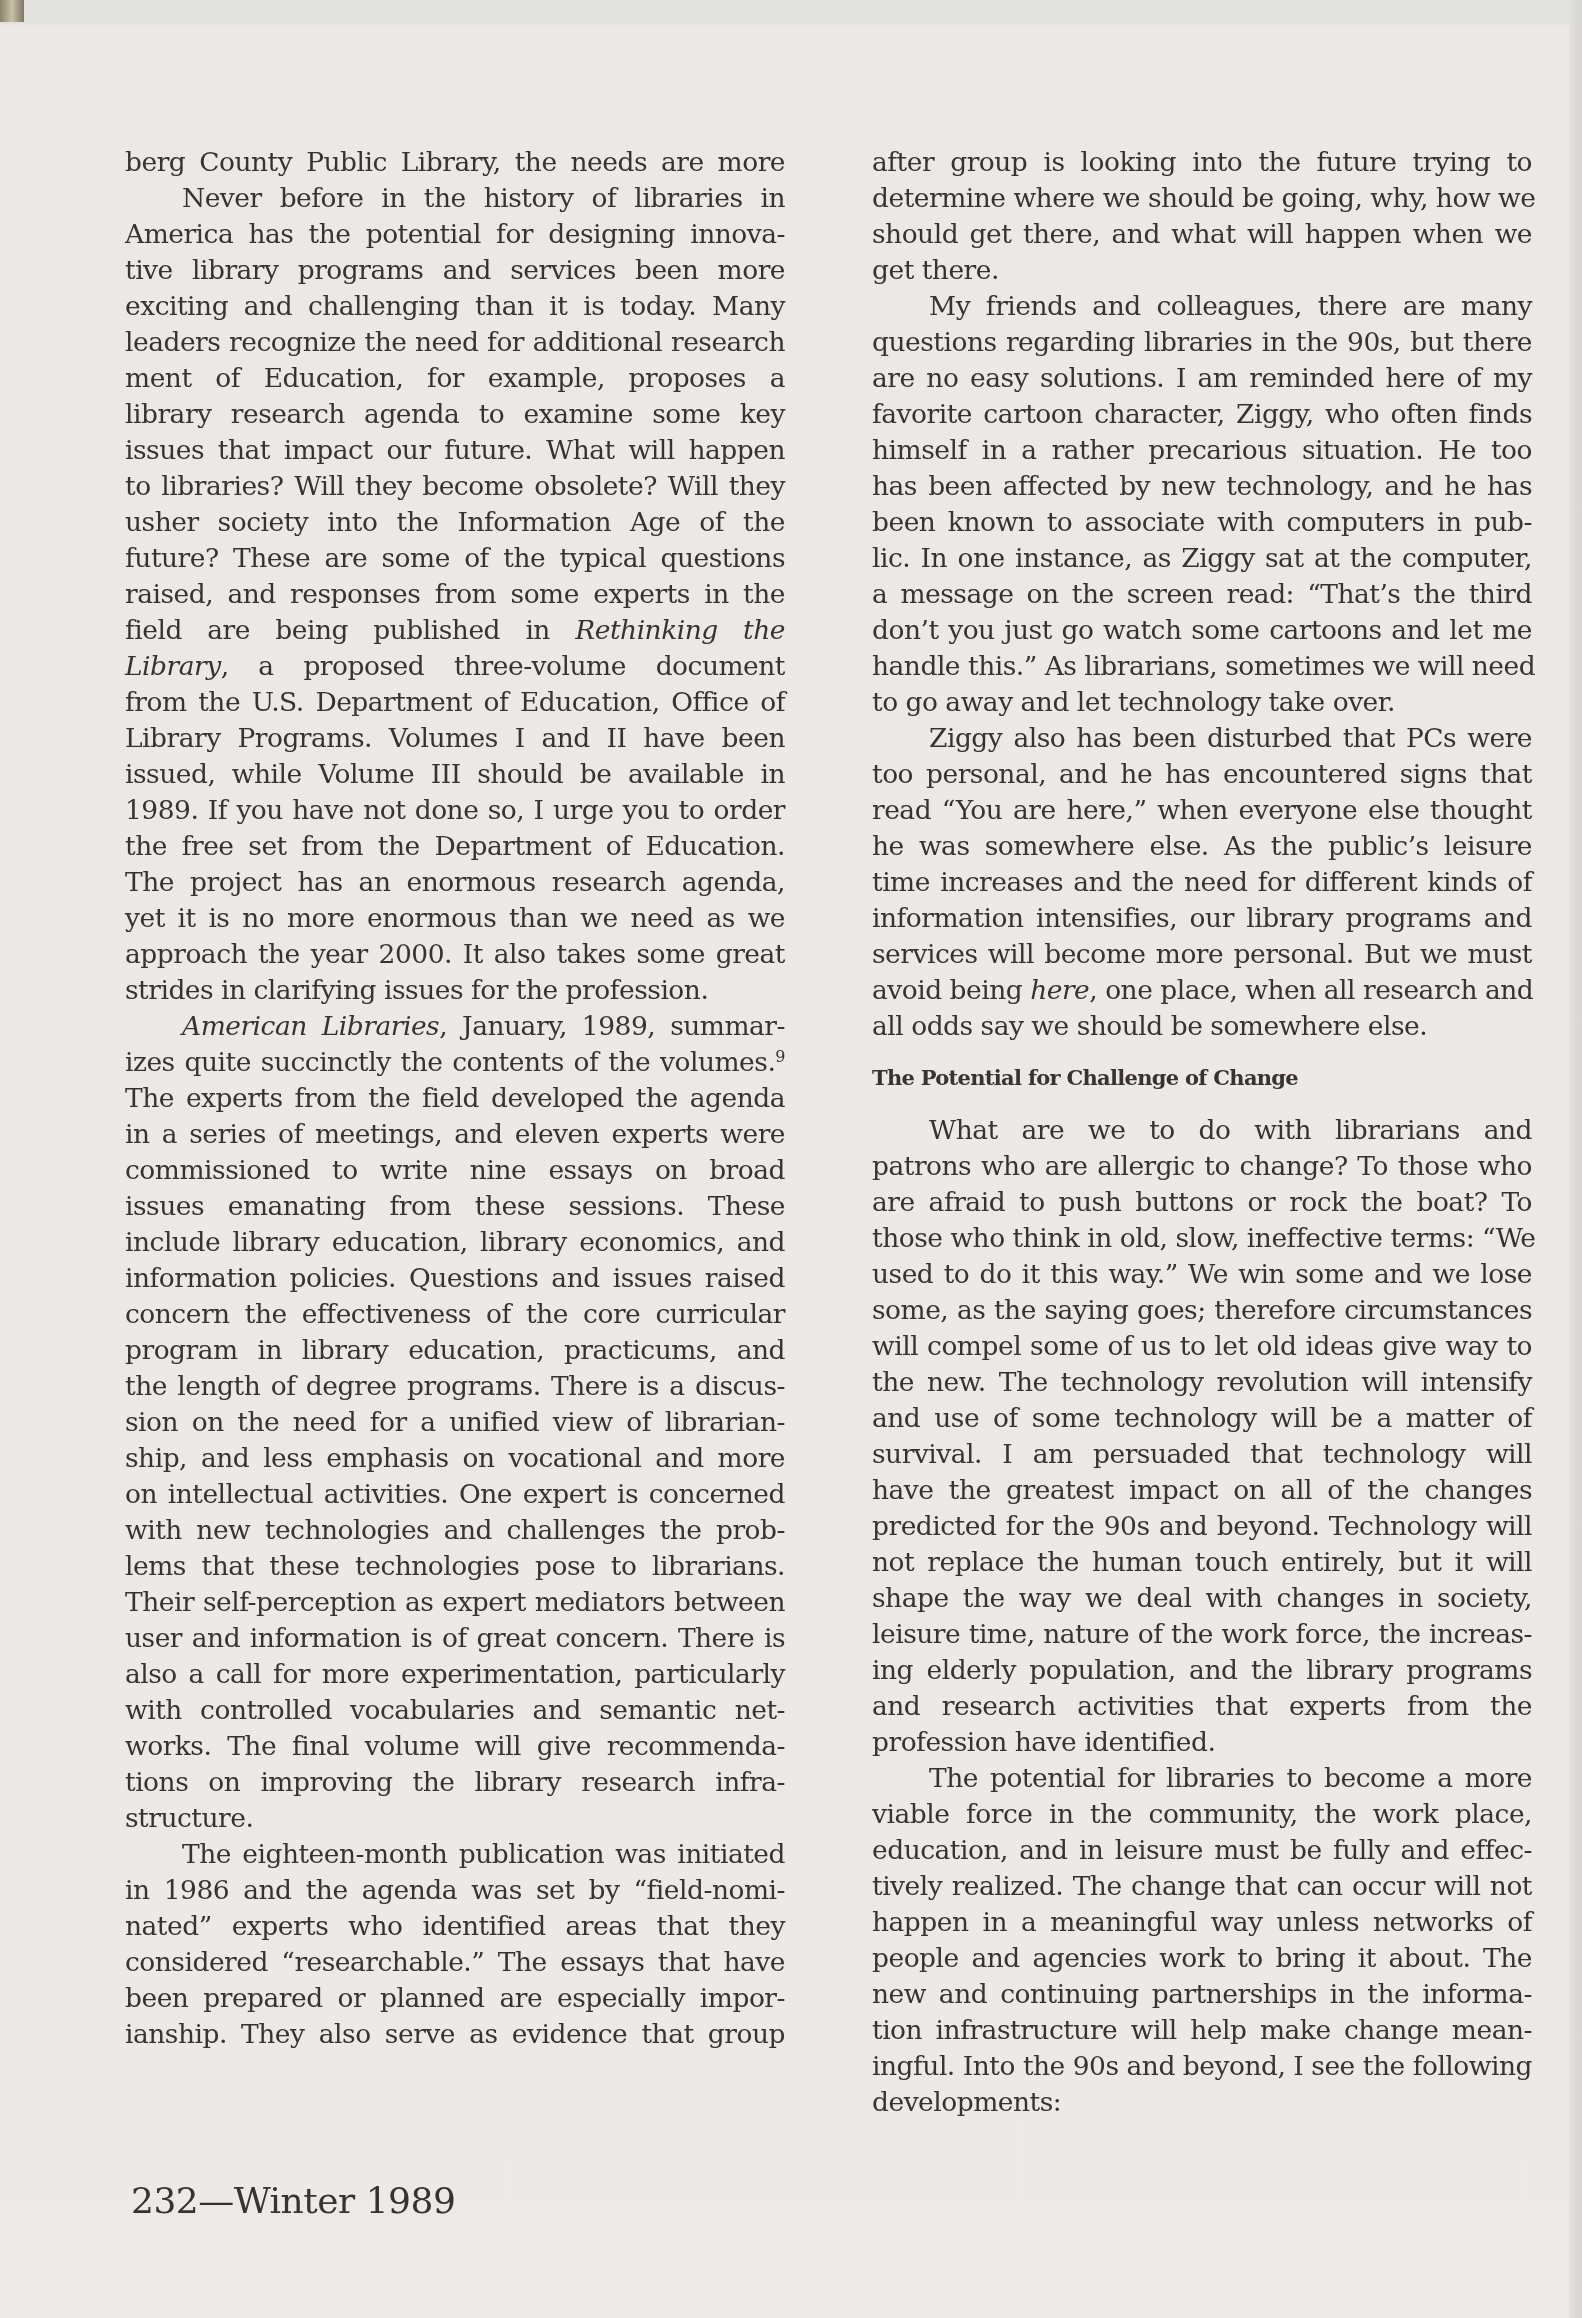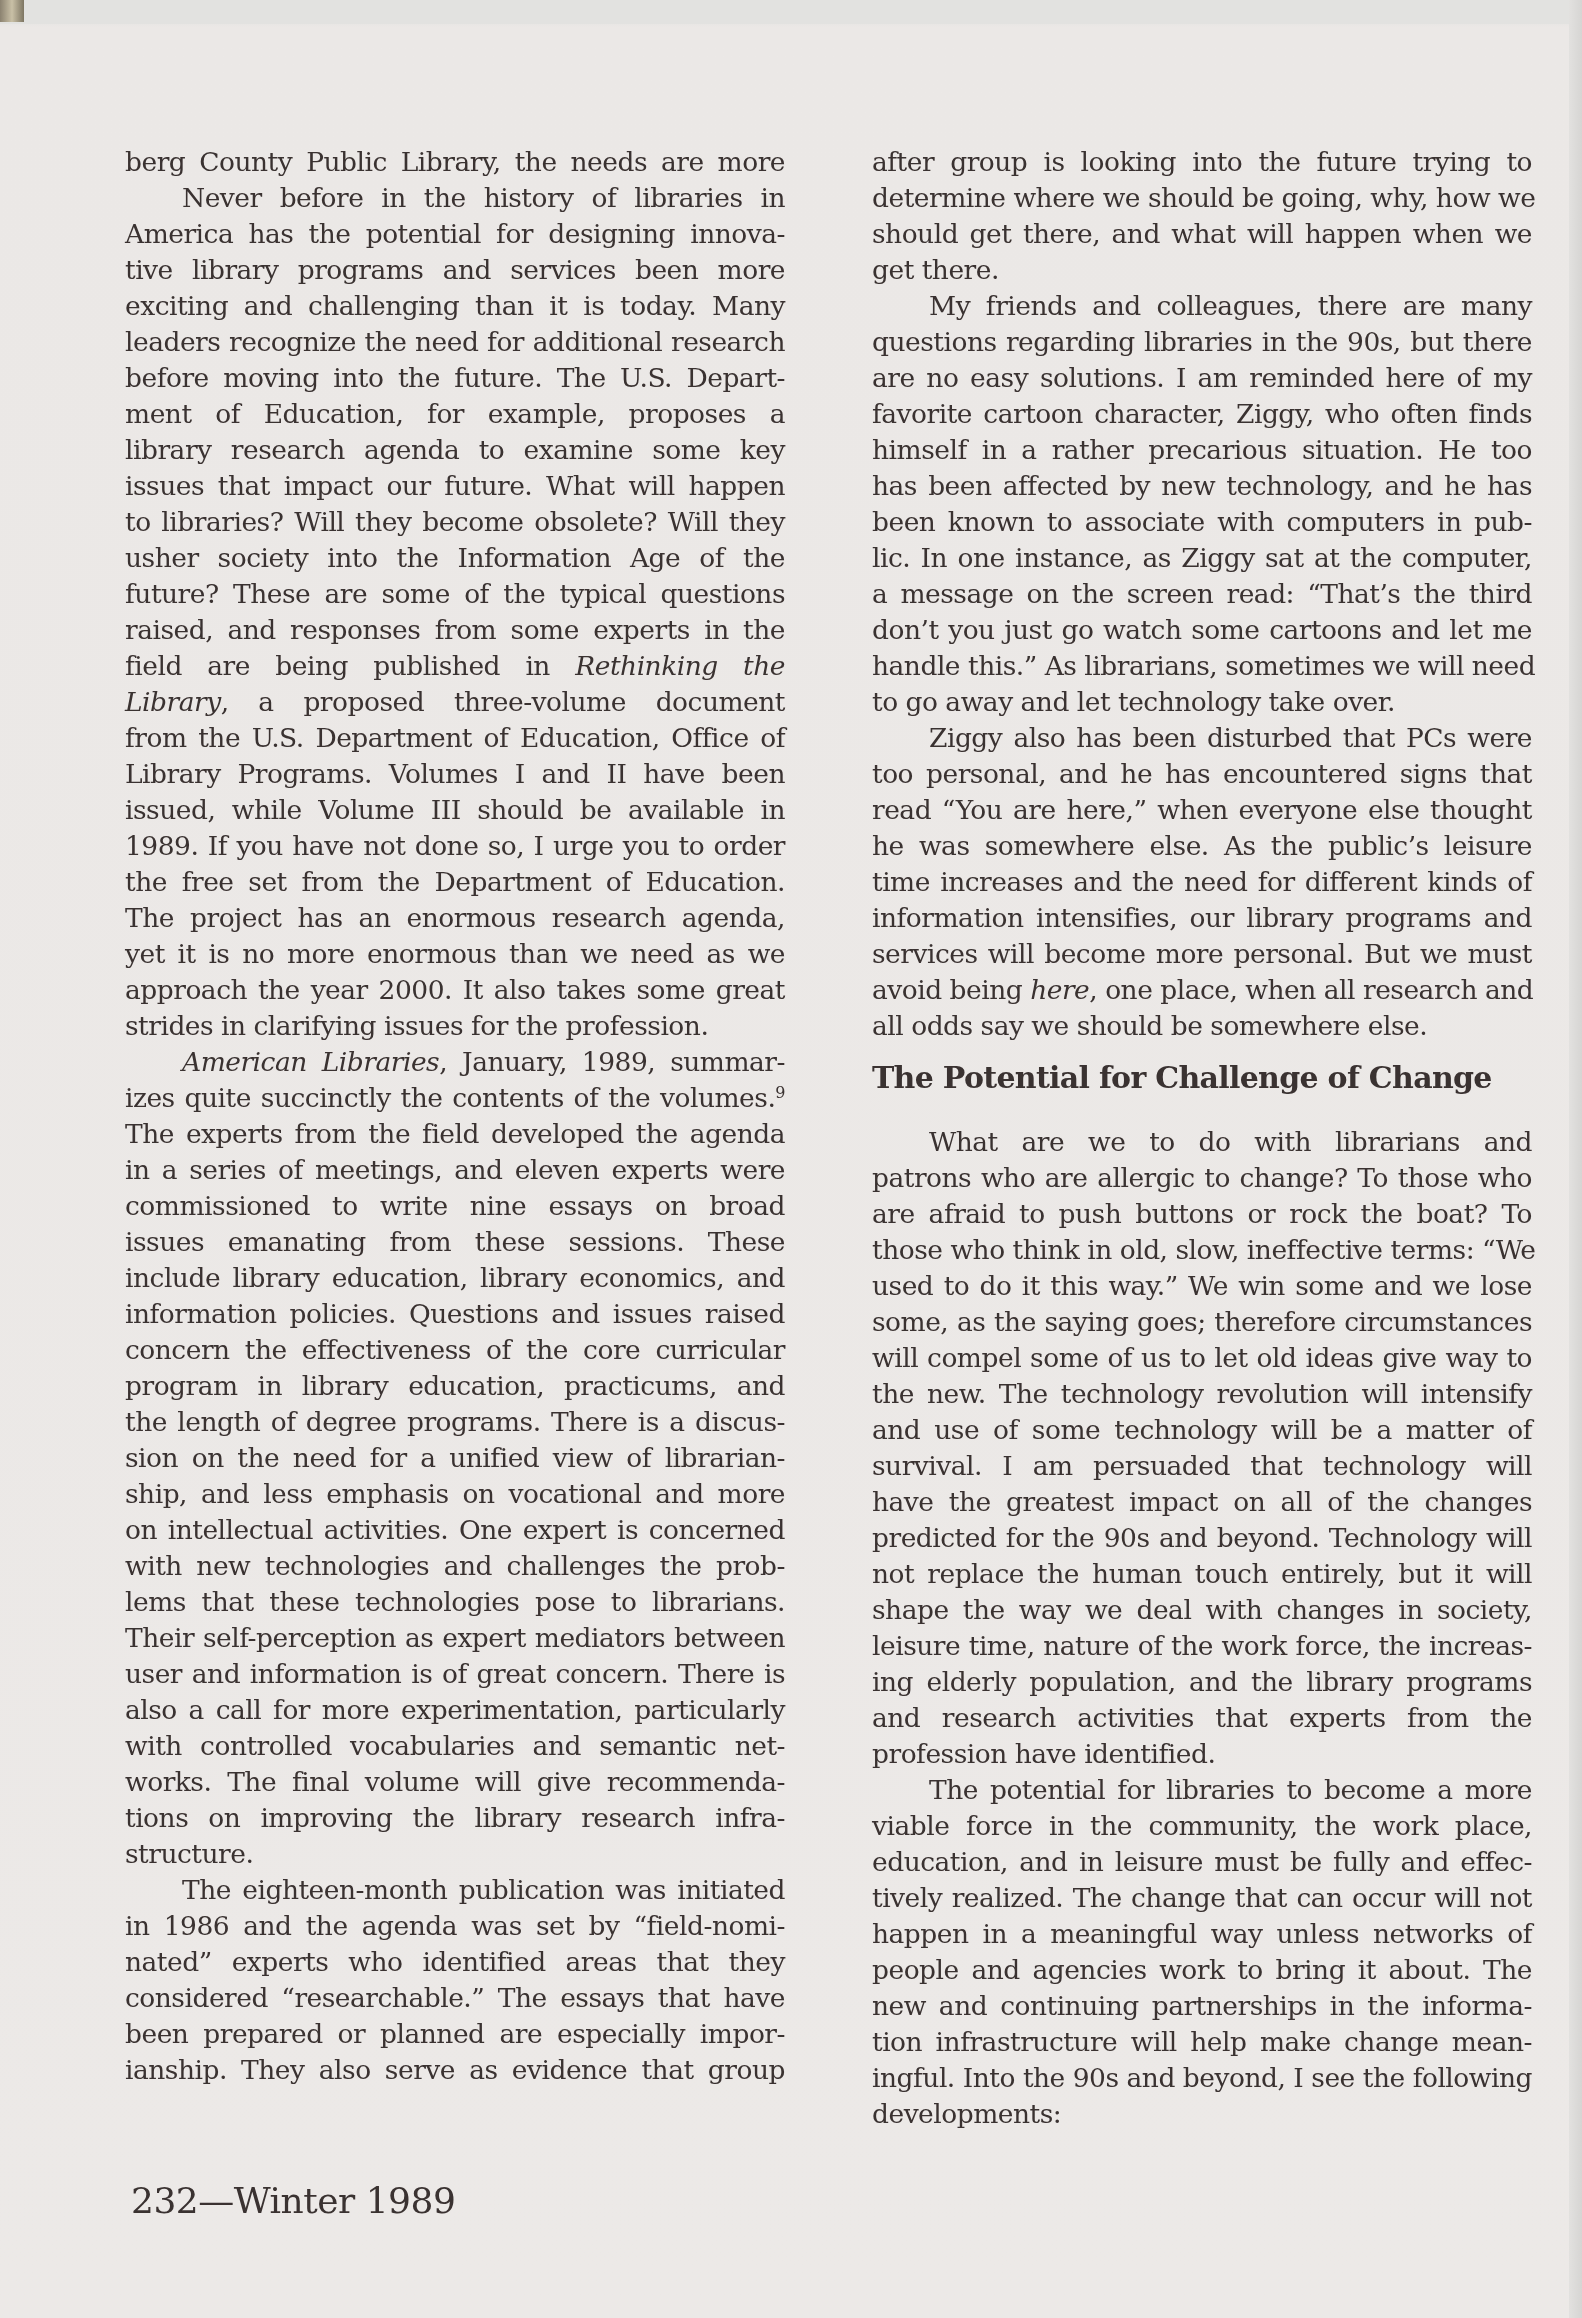--- a/index.html
+++ b/index.html
@@ -25,22 +25,22 @@
   .column {
     position: absolute; top: 144px; width: 660px;
     font-size: 26.5px; line-height: 36px; letter-spacing: -0.5px;
   }
   .col-left { left: 125px; }
   .col-right { left: 872px; }
   .ln { display: block; white-space: nowrap; text-align: justify; text-align-last: justify; height: 36px; overflow: visible; }
   .ln.end { text-align-last: left; }
   .ln.indent { padding-left: 57px; }
   .heading {
-    display: block; font-weight: bold; font-size: 30px; letter-spacing: -0.7px;
-    margin-top: 16px; margin-bottom: 28px; height: 36px; white-space: nowrap;
+    display: block; font-weight: bold; font-size: 21px; letter-spacing: -0.7px;
+    margin-top: 16px; margin-bottom: 16px; height: 36px; white-space: nowrap;
   }
   i { font-style: italic; }
   sup { font-size: 16px; line-height: 0; vertical-align: 9.5px; }
   .folio {
     position: absolute; left: 131px; top: 2183px;
     font-size: 36px; letter-spacing: -0.5px; line-height: 36px;
   }
 </style>
 </head>
 <body>
@@ -50,21 +50,20 @@
 <div class="corner-tab"></div>
 <div class="right-edge"></div>
 
 <div class="column col-left">
   <span class="ln">berg County Public Library, the needs are more</span>
   <span class="ln indent">Never before in the history of libraries in</span>
   <span class="ln">America has the potential for designing innova-</span>
   <span class="ln">tive library programs and services been more</span>
   <span class="ln">exciting and challenging than it is today. Many</span>
   <span class="ln">leaders recognize the need for additional research</span>
-  <span class="ln">before moving into the future. The U.S. Depart-</span>
   <span class="ln">ment of Education, for example, proposes a</span>
   <span class="ln">library research agenda to examine some key</span>
   <span class="ln">issues that impact our future. What will happen</span>
   <span class="ln">to libraries? Will they become obsolete? Will they</span>
   <span class="ln">usher society into the Information Age of the</span>
   <span class="ln">future? These are some of the typical questions</span>
   <span class="ln">raised, and responses from some experts in the</span>
   <span class="ln"><span>field are being published in</span> <i>Rethinking the</i></span>
   <span class="ln"><i>Library</i><span>, a proposed three-volume document</span></span>
   <span class="ln">from the U.S. Department of Education, Office of</span>

